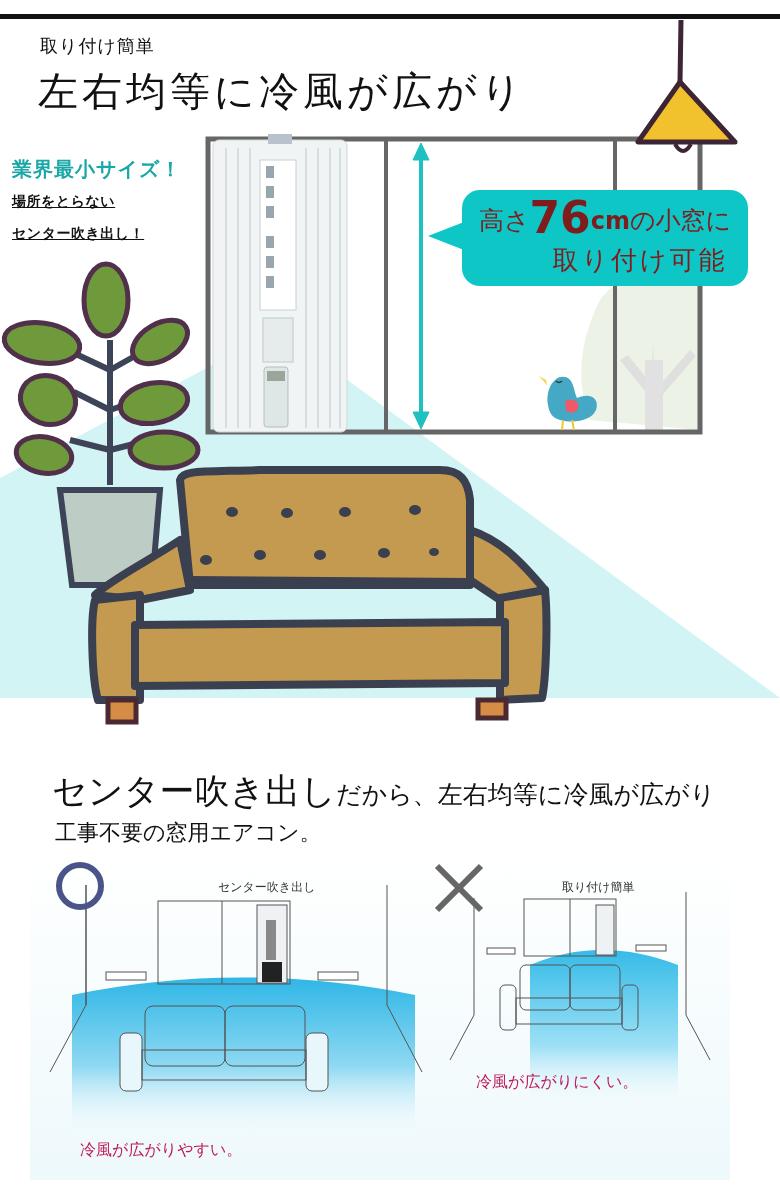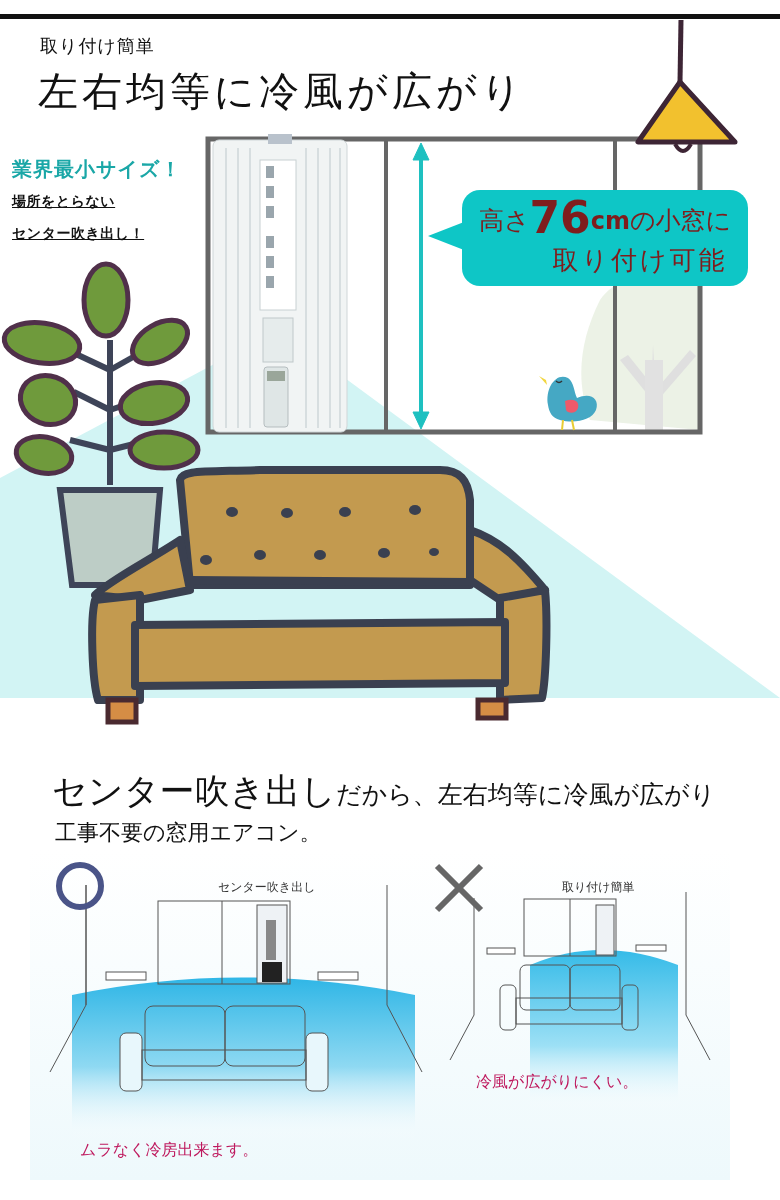--- a/index.html
+++ b/index.html
@@ -223,15 +223,15 @@
       <rect x="516" y="148" width="106" height="26"></rect>
     </g>
   </g>
   <g stroke="#666" stroke-width="6">
     <line x1="437" y1="16" x2="481" y2="60"></line>
       <line x1="481" y1="16" x2="437" y2="60"></line>
   </g>
 </svg>
 
 <div class="abs diag-label" style="left:218px;top:879px">センター吹き出し</div>
-<div class="abs diag-caption" style="left:80px;top:1140px">ムラなく冷房出来ます。</div>
+<div class="abs diag-caption" style="left:80px;top:1140px">冷風が広がりやすい。</div>
 <div class="abs diag-label" style="left:562px;top:879px">取り付け簡単</div>
 <div class="abs diag-caption" style="left:476px;top:1072px">冷風が広がりにくい。</div>
 
 </body></html>

